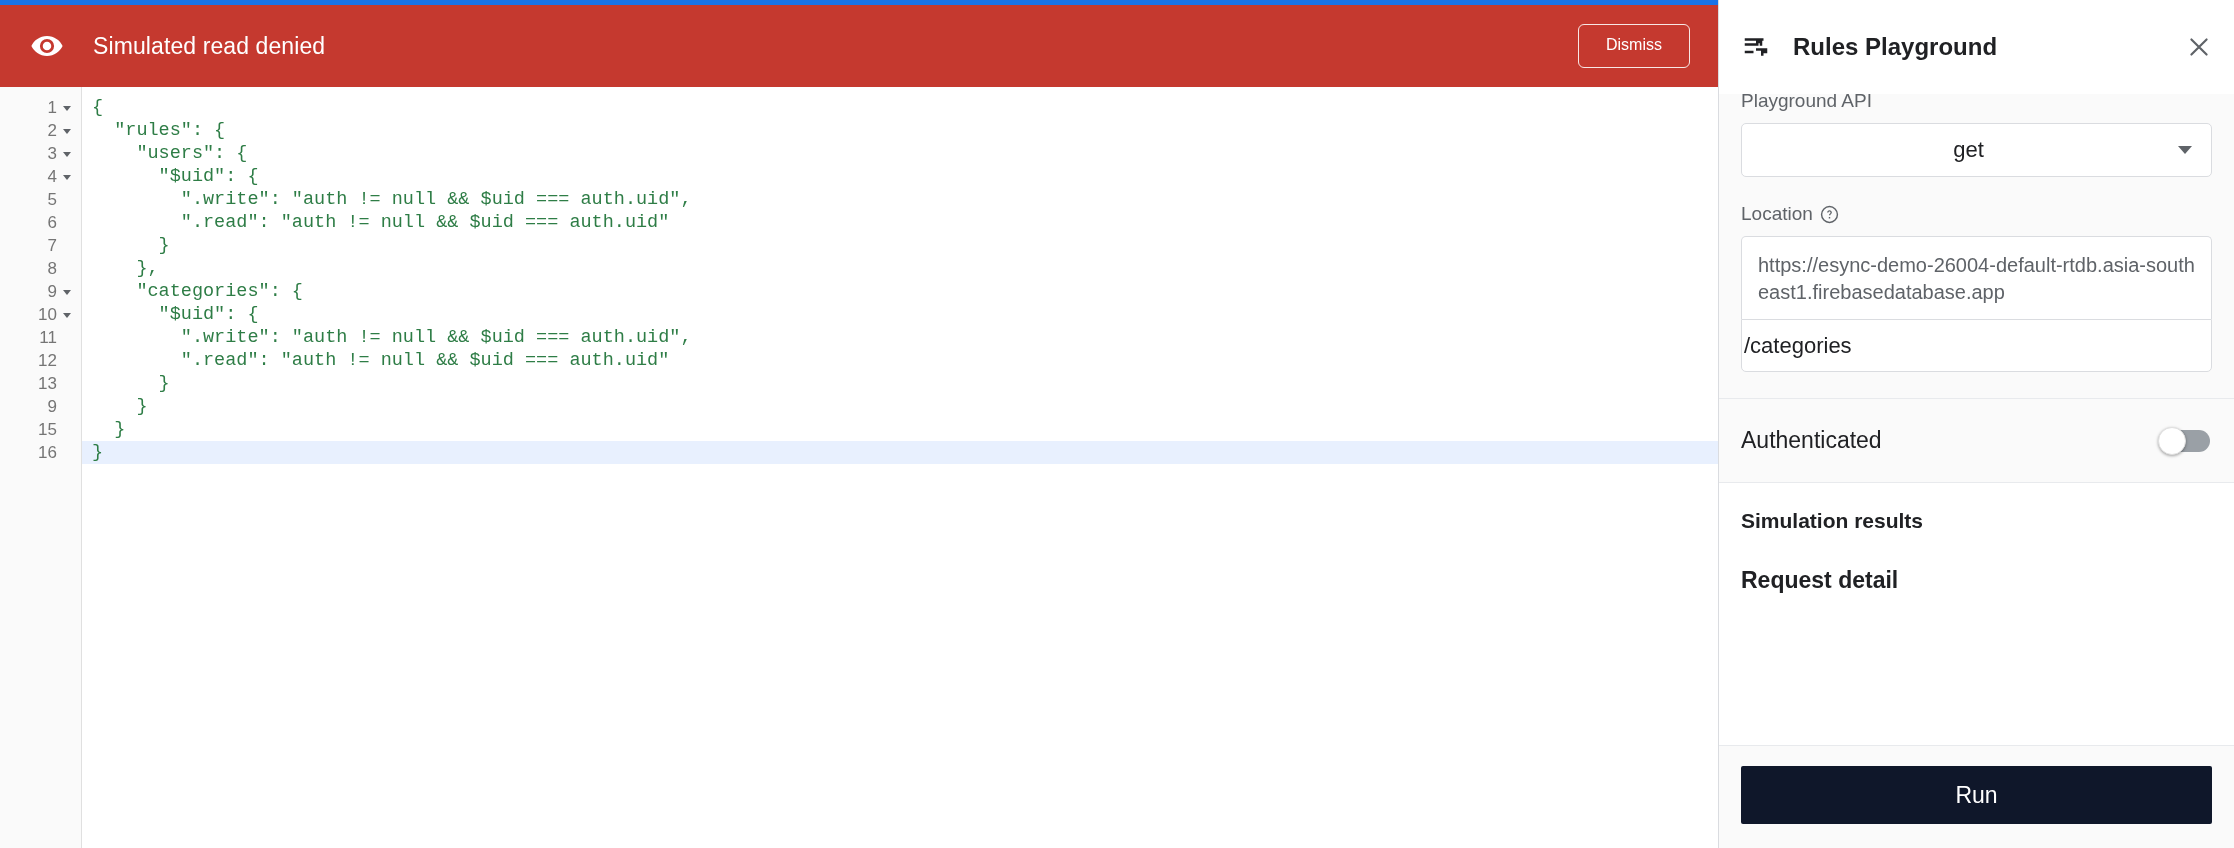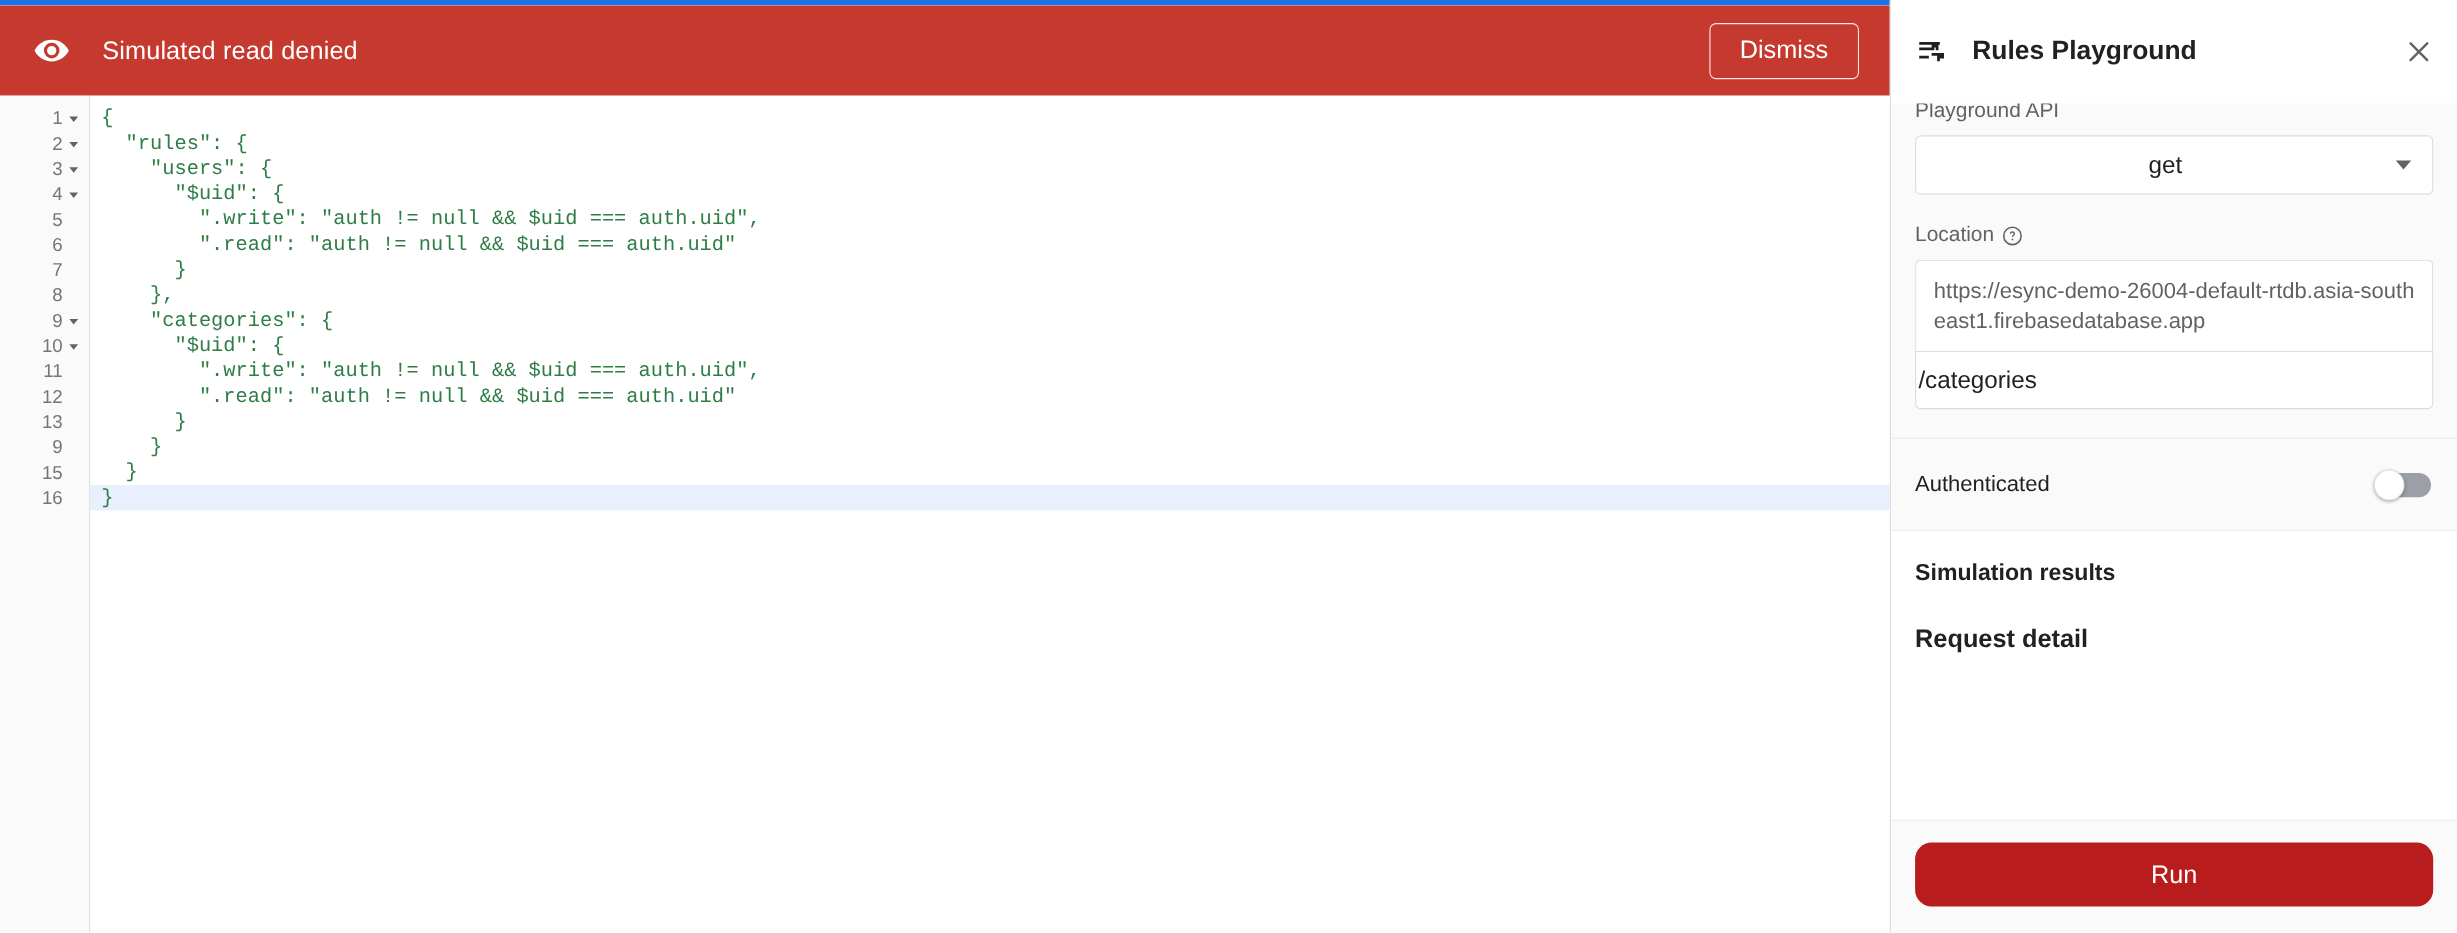--- a/index.html
+++ b/index.html
@@ -70,21 +70,21 @@
     letter-spacing: 0.1px;
     white-space: nowrap;
   }
   .dismiss-btn {
     flex: 0 0 auto;
     border: 1.6px solid rgba(255,255,255,0.88);
     border-radius: 6px;
     background: transparent;
     color: #ffffff;
     font-family: "Liberation Sans", sans-serif;
-    font-size: 23px;
+    font-size: 16px;
     padding: 12px 27px 14px 27px;
     line-height: 1;
     cursor: pointer;
   }
 
   
   .code-area {
     position: relative;
     height: 761px;
     background: #ffffff;
@@ -276,21 +276,21 @@
     background: #fafafa;
     height: 84px;
     display: flex;
     align-items: center;
     padding: 0 22px;
     box-sizing: border-box;
     border-bottom: 1px solid #e8eaed;
   }
   .auth-label {
     flex: 1 1 auto;
-    font-size: 20px;
+    font-size: 23px;
     color: #202124;
   }
   .toggle {
     width: 54px;
     height: 28px;
     flex: 0 0 54px;
     position: relative;
     cursor: pointer;
   }
   .toggle-track {
@@ -334,22 +334,22 @@
     flex: 0 0 auto;
     background: #fafafa;
     border-top: 1px solid #e8eaed;
     padding: 20px 22px 24px 22px;
     box-sizing: border-box;
   }
   .run-btn {
     width: 100%;
     height: 58px;
     border: none;
-    border-radius: 15px;
-    background: #b91c1c;
+    border-radius: 2px;
+    background: #0f172a;
     color: #ffffff;
     font-family: "Liberation Sans", sans-serif;
     font-size: 23px;
     cursor: pointer;
     display: block;
   }
 </style>
 </head>
 <body>
 

